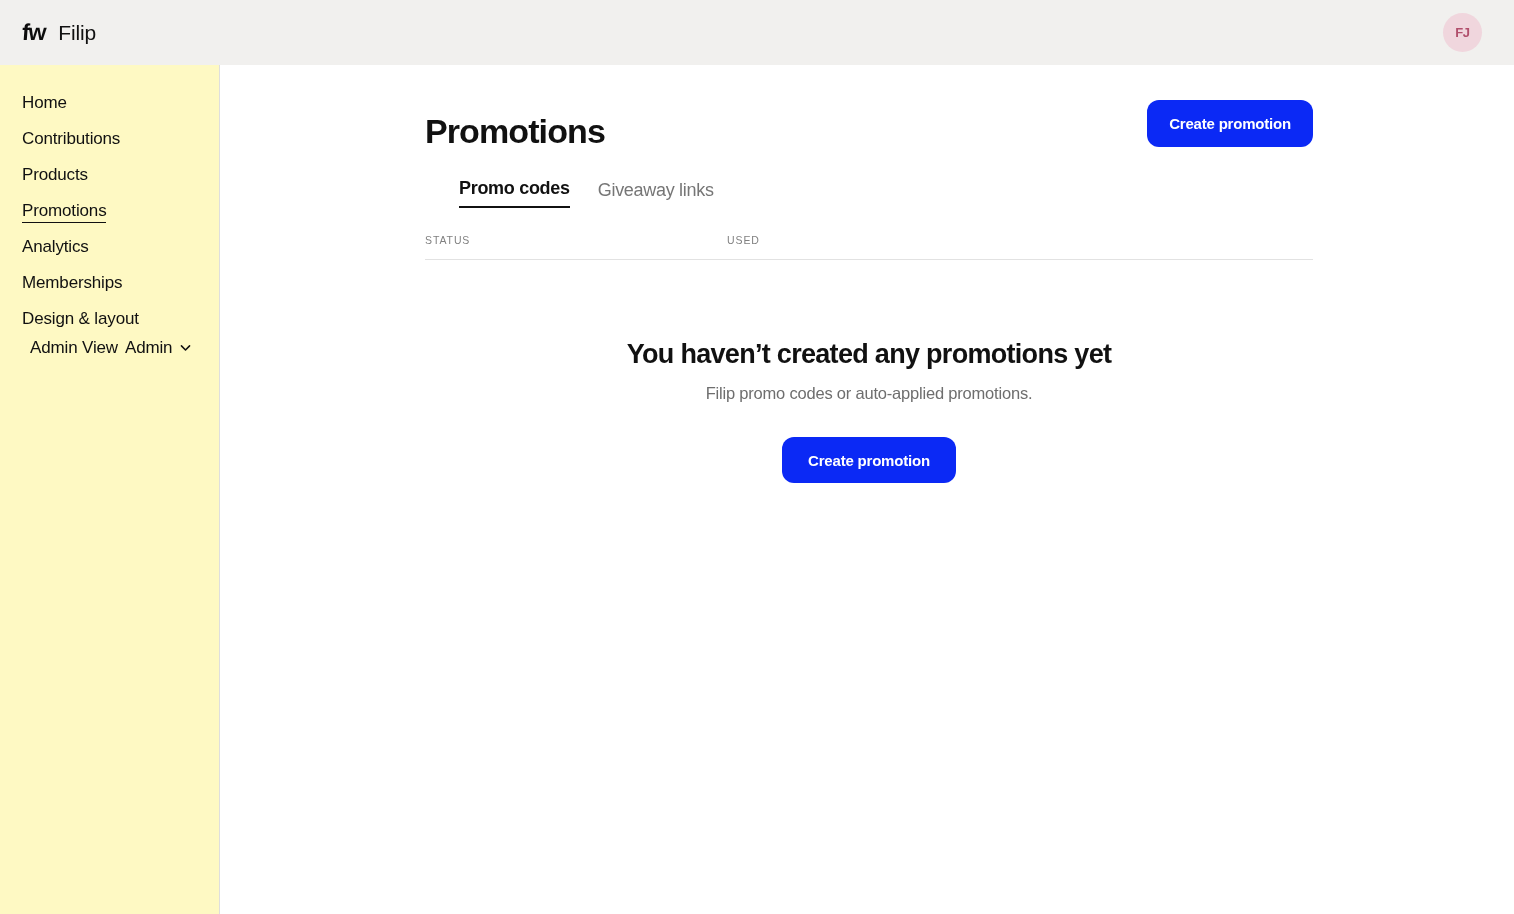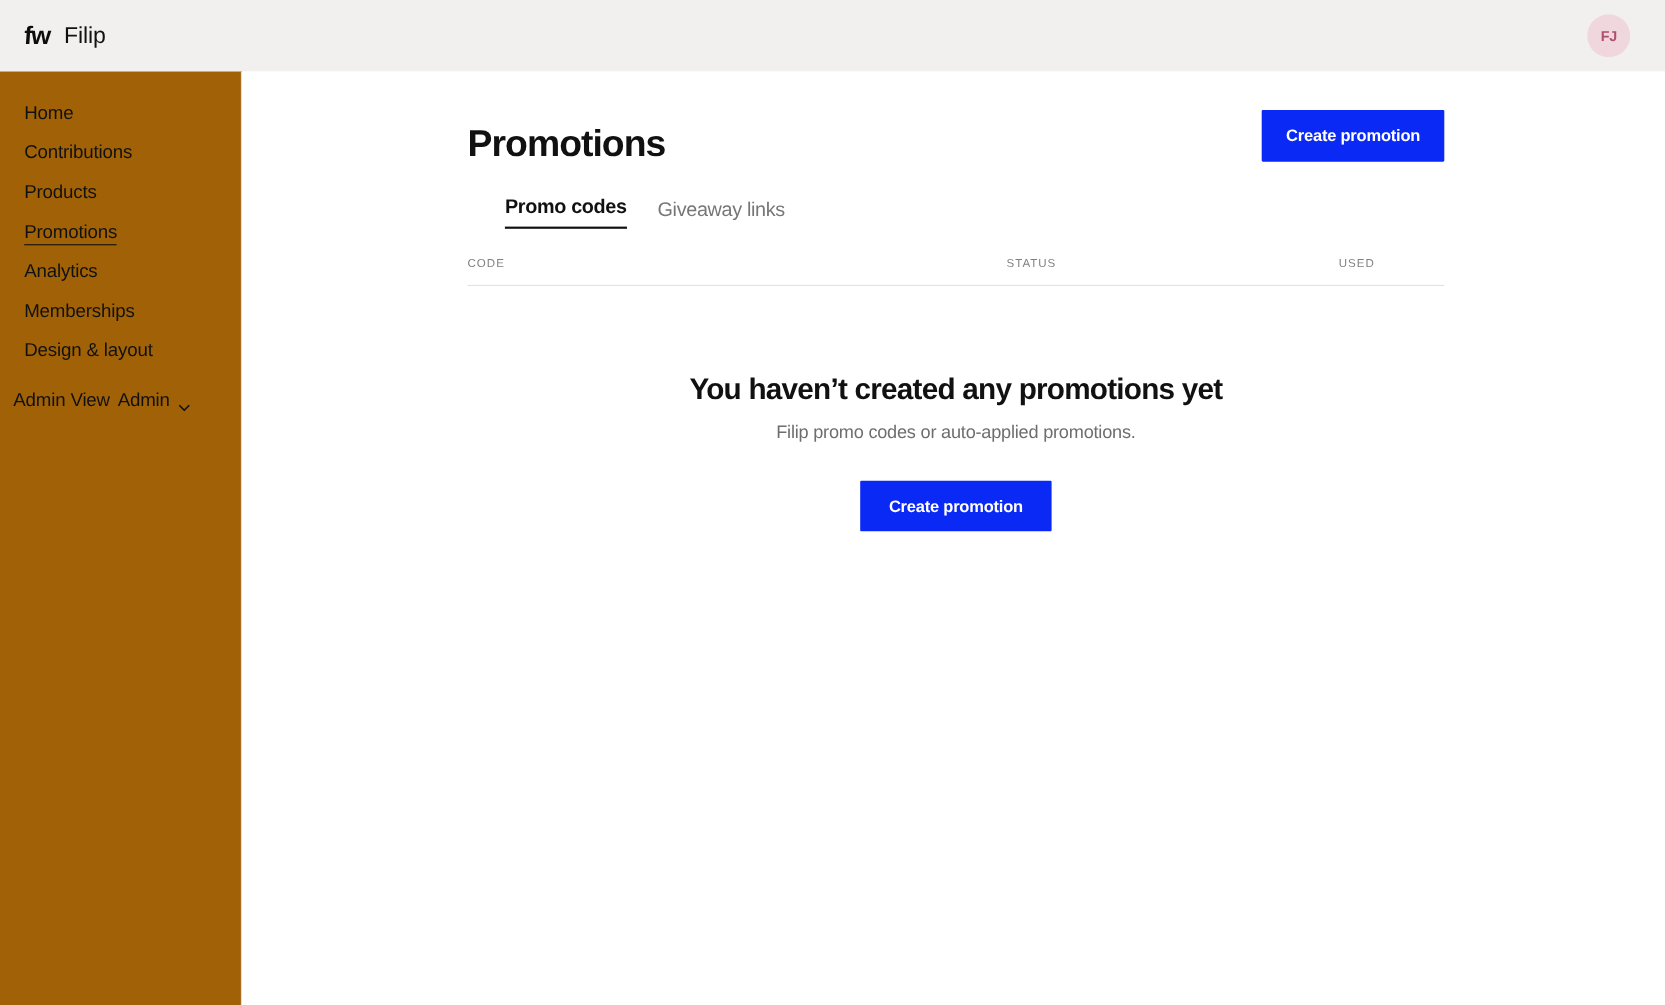--- a/index.html
+++ b/index.html
@@ -71,21 +71,21 @@
     cursor: pointer;
   }
 
   
   .sidebar {
     position: absolute;
     top: 65px;
     left: 0;
     width: 220px;
     height: 849px;
-    background: #a16207;
+    background: #fef9c3;
     border-right: 1px solid #dedede;
     padding-top: 21px;
   }
 
   .nav-item {
     display: block;
     font-size: 17px;
     line-height: 1;
     color: #111111;
     padding: 0 0 0 22px;
@@ -100,23 +100,23 @@
     display: inline-block;
     padding-bottom: 3px;
   }
 
   .nav-item.active .nav-label {
     border-bottom: 1.6px solid #111111;
   }
 
   .admin-row {
     display: flex;
-    align-items: flex-end;
+    align-items: flex-start;
     gap: 7px;
-    padding-left: 12px;
+    padding-left: 30px;
     height: 36px;
     font-size: 17px;
     color: #111111;
     cursor: pointer;
     letter-spacing: -0.15px;
   }
 
   .chev {
     width: 13px;
     height: 13px;
@@ -159,21 +159,21 @@
   }
 
   .btn-primary {
     background: #0b29f5;
     color: #ffffff;
     font-family: "Liberation Sans", sans-serif;
     font-size: 15px;
     font-weight: 700;
     letter-spacing: -0.2px;
     border: none;
-    border-radius: 1px;
+    border-radius: 12px;
     padding: 0 22px;
     height: 47px;
     cursor: pointer;
     display: inline-flex;
     align-items: center;
     justify-content: center;
   }
 
   .tabs {
     display: flex;
@@ -306,21 +306,20 @@
       <button class="btn-primary">Create promotion</button>
     </div>
 
     <div class="tabs">
       <div class="tab active">Promo codes</div>
       <div class="tab">Giveaway links</div>
     </div>
 
     <div class="table">
       <div class="table-head">
-        <div class="th code">CODE</div>
         <div class="th status">STATUS</div>
         <div class="th used">USED</div>
       </div>
     </div>
 
     <div class="empty-state">
       <div class="empty-title">You haven’t created any promotions yet</div>
       <div class="empty-sub">Filip promo codes or auto-applied promotions.</div>
       <div class="empty-cta">
         <button class="btn-primary">Create promotion</button>

